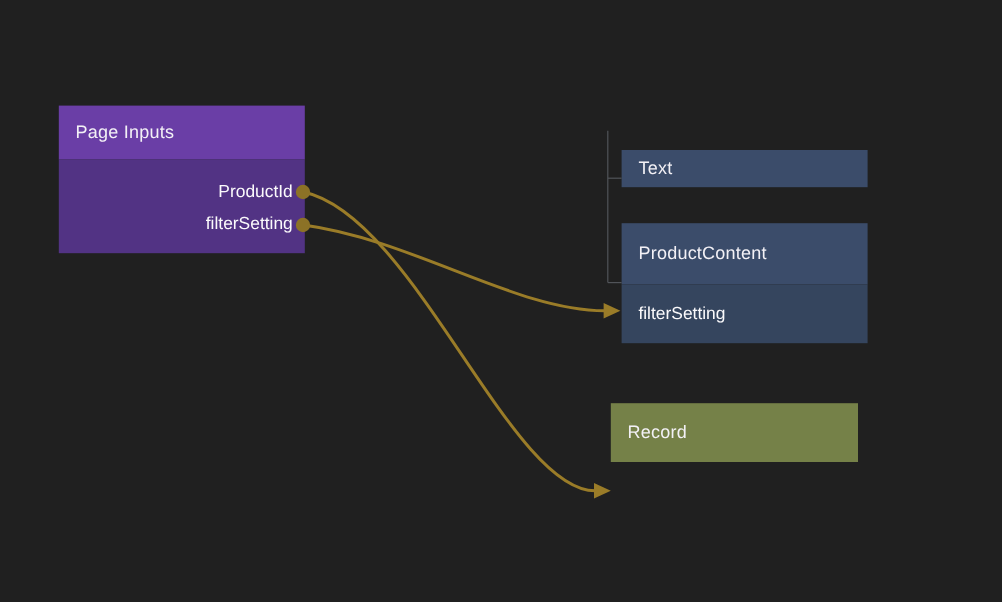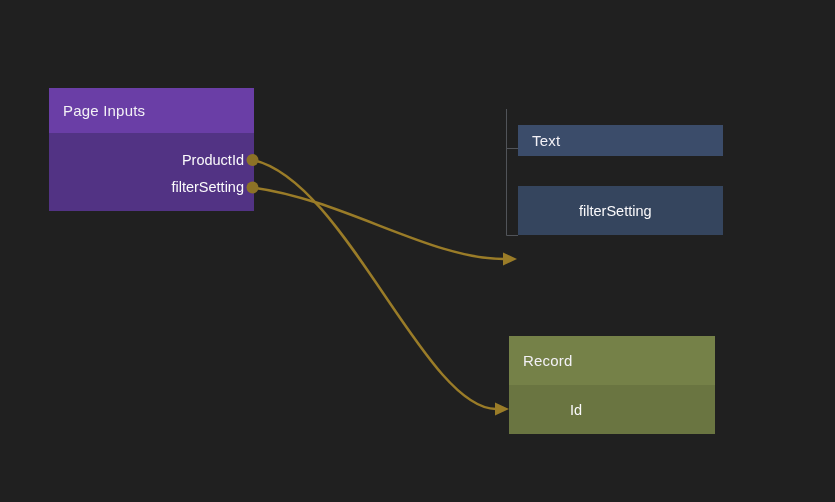--- a/index.html
+++ b/index.html
@@ -39,21 +39,20 @@
     letter-spacing:.2px;
     box-sizing:border-box;
   }
   .node .bodyarea{box-sizing:border-box;}
   .field{
     display:flex;align-items:center;
     height:27px;
     font-size:14.5px;
     color:#fbfafc;
     box-sizing:border-box;
-    margin-left:47px;
   }
   
   #node-page-inputs{left:49px;top:88px;width:205px;height:123px;}
   #node-page-inputs .hdr{height:45px;background:var(--purple_header);}
   #node-page-inputs .bodyarea{height:78px;background:var(--purple_body);padding-top:13px;}
   #node-page-inputs .field{justify-content:flex-end;padding-right:10px;}
   
   #node-page{left:491px;top:62px;width:205px;height:47px;}
   #node-page .hdr{height:47px;background:var(--blue_header);}
   
@@ -101,35 +100,33 @@
   </div>
 
 
   <div class="node" id="node-text">
     <div class="hdr">
       <span>Text</span>
     </div>
   </div>
 
   <div class="node" id="node-product-content">
+    <div class="hdr">
+      <span>ProductContent</span>
+    </div>
     <div class="bodyarea">
       <div class="field">
         <span>filterSetting</span>
       </div>
     </div>
   </div>
 
   <div class="node" id="node-record">
     <div class="hdr">
       <span>Record</span>
-    </div>
-    <div class="bodyarea">
-      <div class="field">
-        <span>Id</span>
-      </div>
     </div>
   </div>
 
   <svg class="overlay" viewBox="0 0 835 502">
 
     <path class="tree-line" d="M 506.5 109 L 506.5 235.5"></path>
     <path class="tree-line" d="M 506.5 148.5 L 518 148.5"></path>
     <path class="tree-line" d="M 506.5 235.5 L 518 235.5"></path>
 
     <path class="connector clickable" d="M 253 187.5 C 345 200, 430 259, 504 259"></path>

